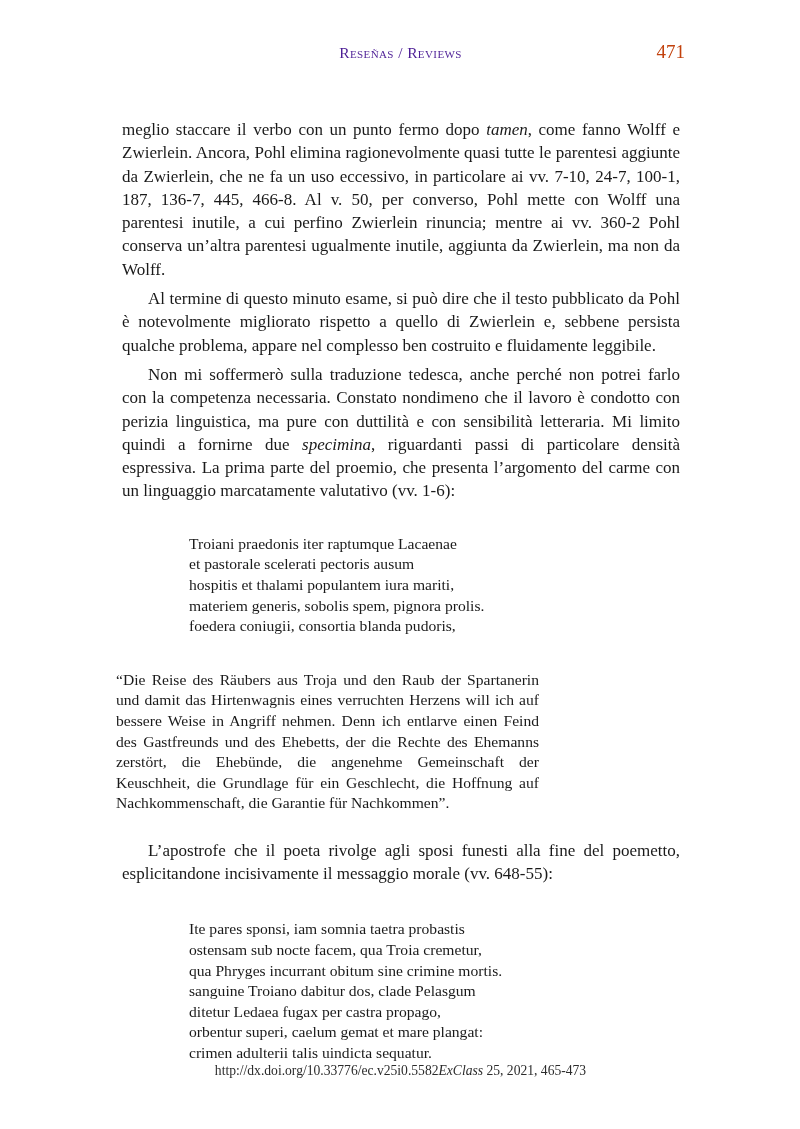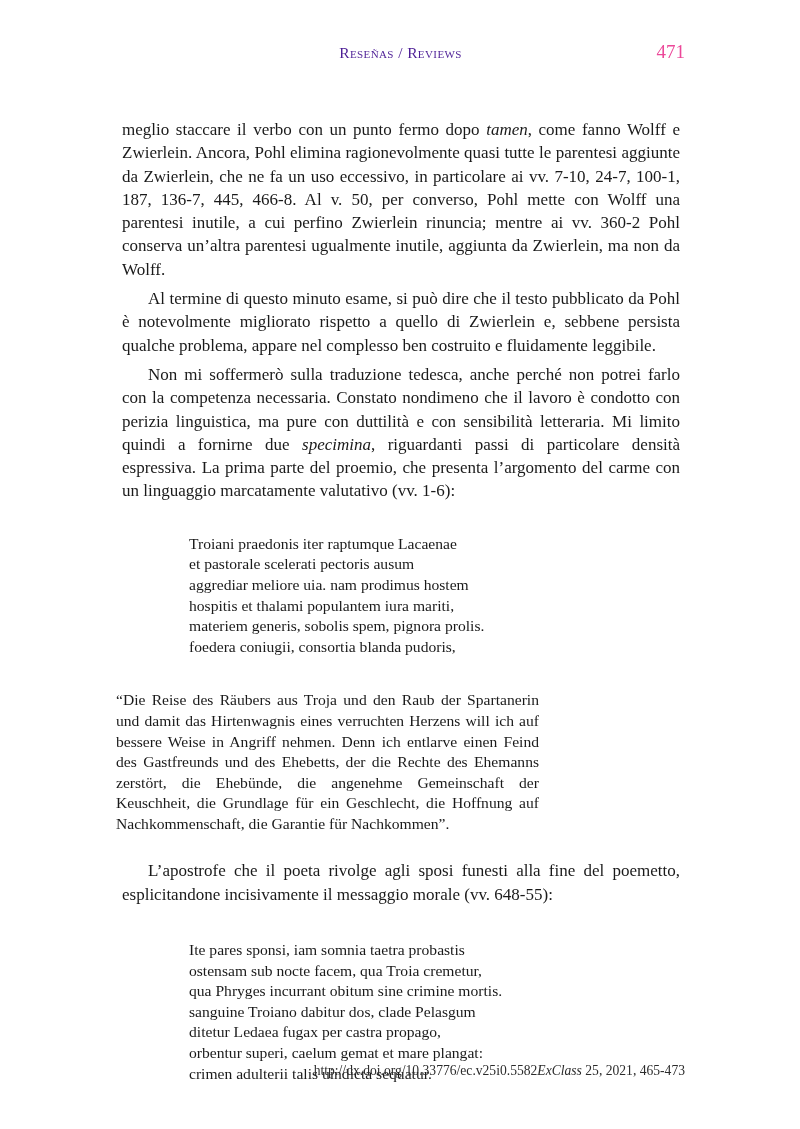--- a/index.html
+++ b/index.html
@@ -40,21 +40,21 @@
     font-size: 15.5px;
     letter-spacing: 0.4px;
     color: #4c1d95;
     white-space: pre;
   }
   .running-head-folio {
     position: absolute;
     right: 0;
     top: -3px;
     font-size: 19px;
-    color: #ec4899;
+    color: #c2410c;
   }
 
   
   .textblock {
     position: absolute;
     top: 112px;
     left: 116px;
     width: 570px;
   }
 
@@ -99,21 +99,21 @@
   .gap-quote-to-par { height: 19px; }
   .gap-par-to-quote2 { height: 16px; }
 
   
   .footer {
     position: absolute;
     left: 116px;
     width: 569px;
     top: 1063px;
     display: flex;
-    justify-content: flex-end;
+    justify-content: center;
     align-items: baseline;
     font-size: 13.6px;
     color: #2b2b2b;
   }
   .footer-doi { white-space: pre; }
   .footer-cite { white-space: pre; }
   .footer-cite .journal {
     font-style: italic;
   }
 </style>
@@ -133,21 +133,20 @@
 
     <p class="body-par indented">Al termine di questo minuto esame, si può dire che il testo pubblicato da Pohl è notevolmente migliorato rispetto a quello di Zwierlein e, sebbene persista qualche problema, appare nel complesso ben costruito e fluidamente leggibile.</p>
 
     <p class="body-par indented"><span>Non mi soffermerò sulla traduzione tedesca, anche perché non potrei farlo con la competenza necessaria. Constato nondimeno che il lavoro è condotto con perizia linguistica, ma pure con duttilità e con sensibilità letteraria. Mi limito quindi a fornirne due </span><i>specimina</i><span>, riguardanti passi di particolare densità espressiva. La prima parte del proemio, che presenta l’argomento del carme con un linguaggio marcatamente valutativo (vv. 1-6):</span></p>
 
     <div class="gap-par-before-quote"></div>
 
     <ul class="quote-verse quote-block">
       <li>Troiani praedonis iter raptumque Lacaenae</li>
       <li>et pastorale scelerati pectoris ausum</li>
-      <li>aggrediar meliore uia. nam prodimus hostem</li>
       <li>hospitis et thalami populantem iura mariti,</li>
       <li>materiem generis, sobolis spem, pignora prolis.</li>
       <li>foedera coniugii, consortia blanda pudoris,</li>
     </ul>
 
     <div class="gap-verse-to-prose"></div>
 
     <p class="quote-prose quote-block">“Die Reise des Räubers aus Troja und den Raub der Spartanerin und damit das Hirtenwagnis eines verruchten Herzens will ich auf bessere Weise in Angriff nehmen. Denn ich entlarve einen Feind des Gastfreunds und des Ehebetts, der die Rechte des Ehemanns zerstört, die Ehebünde, die angenehme Gemeinschaft der Keuschheit, die Grundlage für ein Geschlecht, die Hoffnung auf Nachkommenschaft, die Garantie für Nachkommen”.</p>
 
     <div class="gap-quote-to-par"></div>

